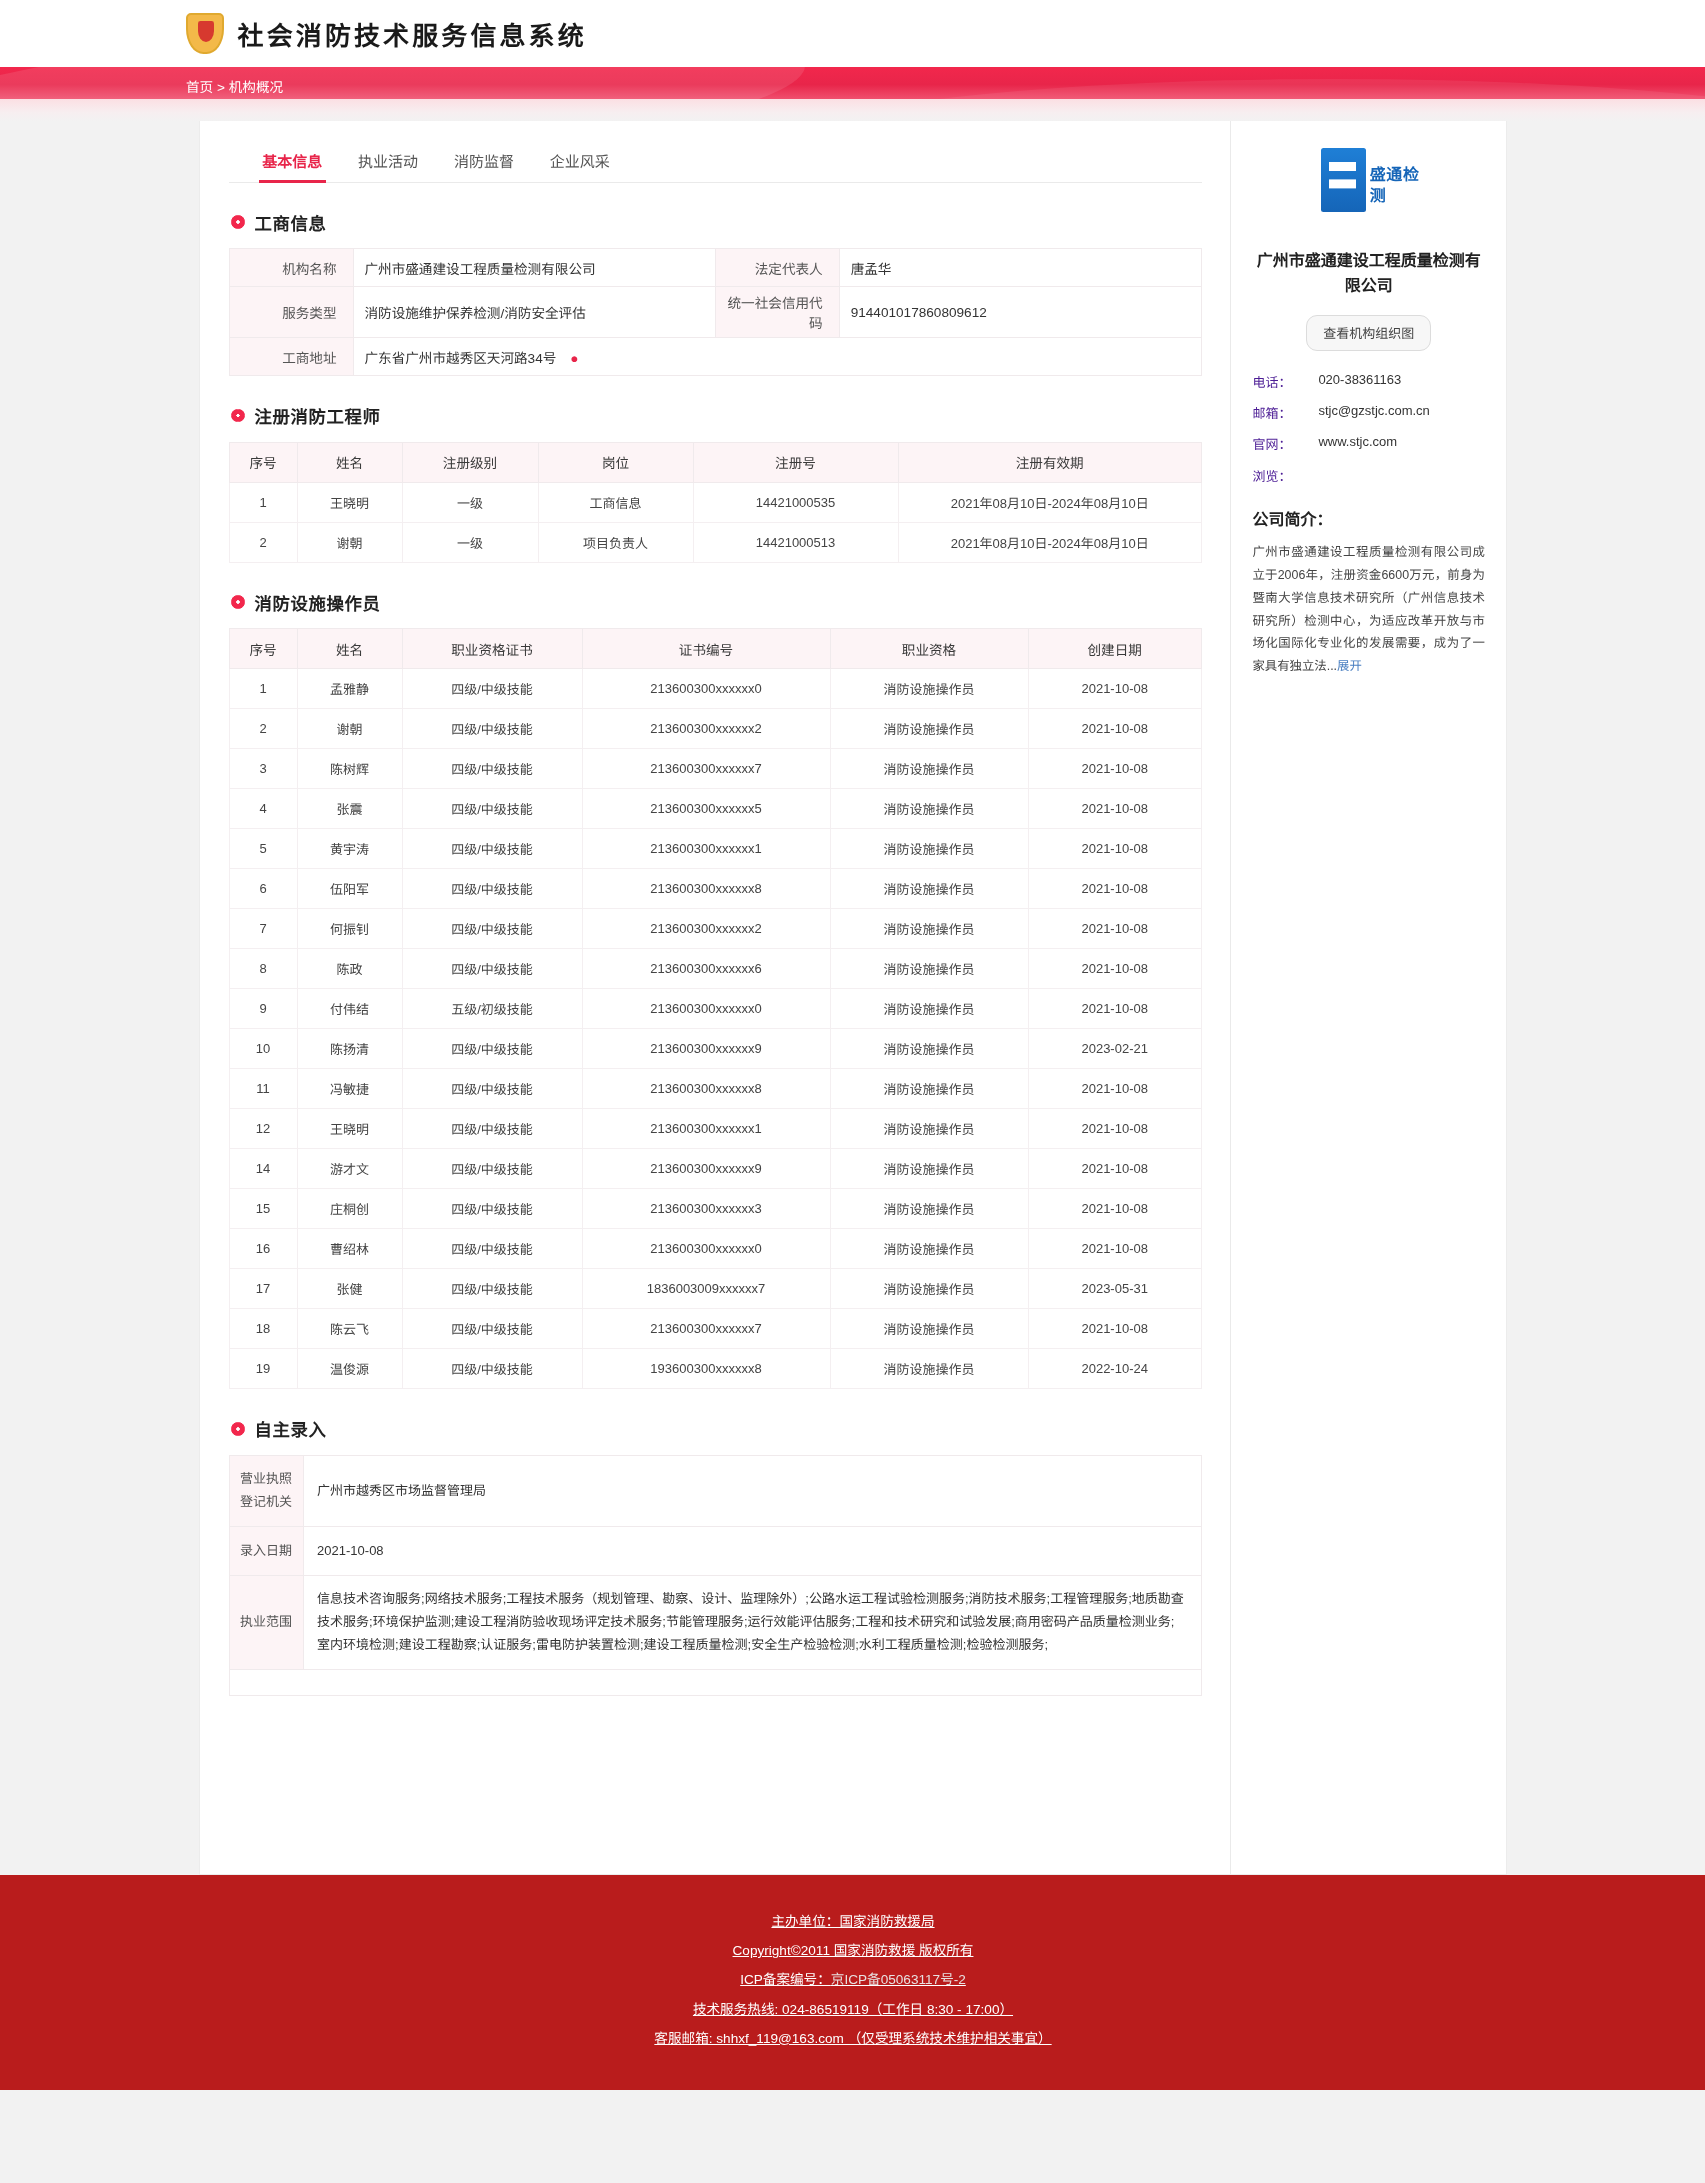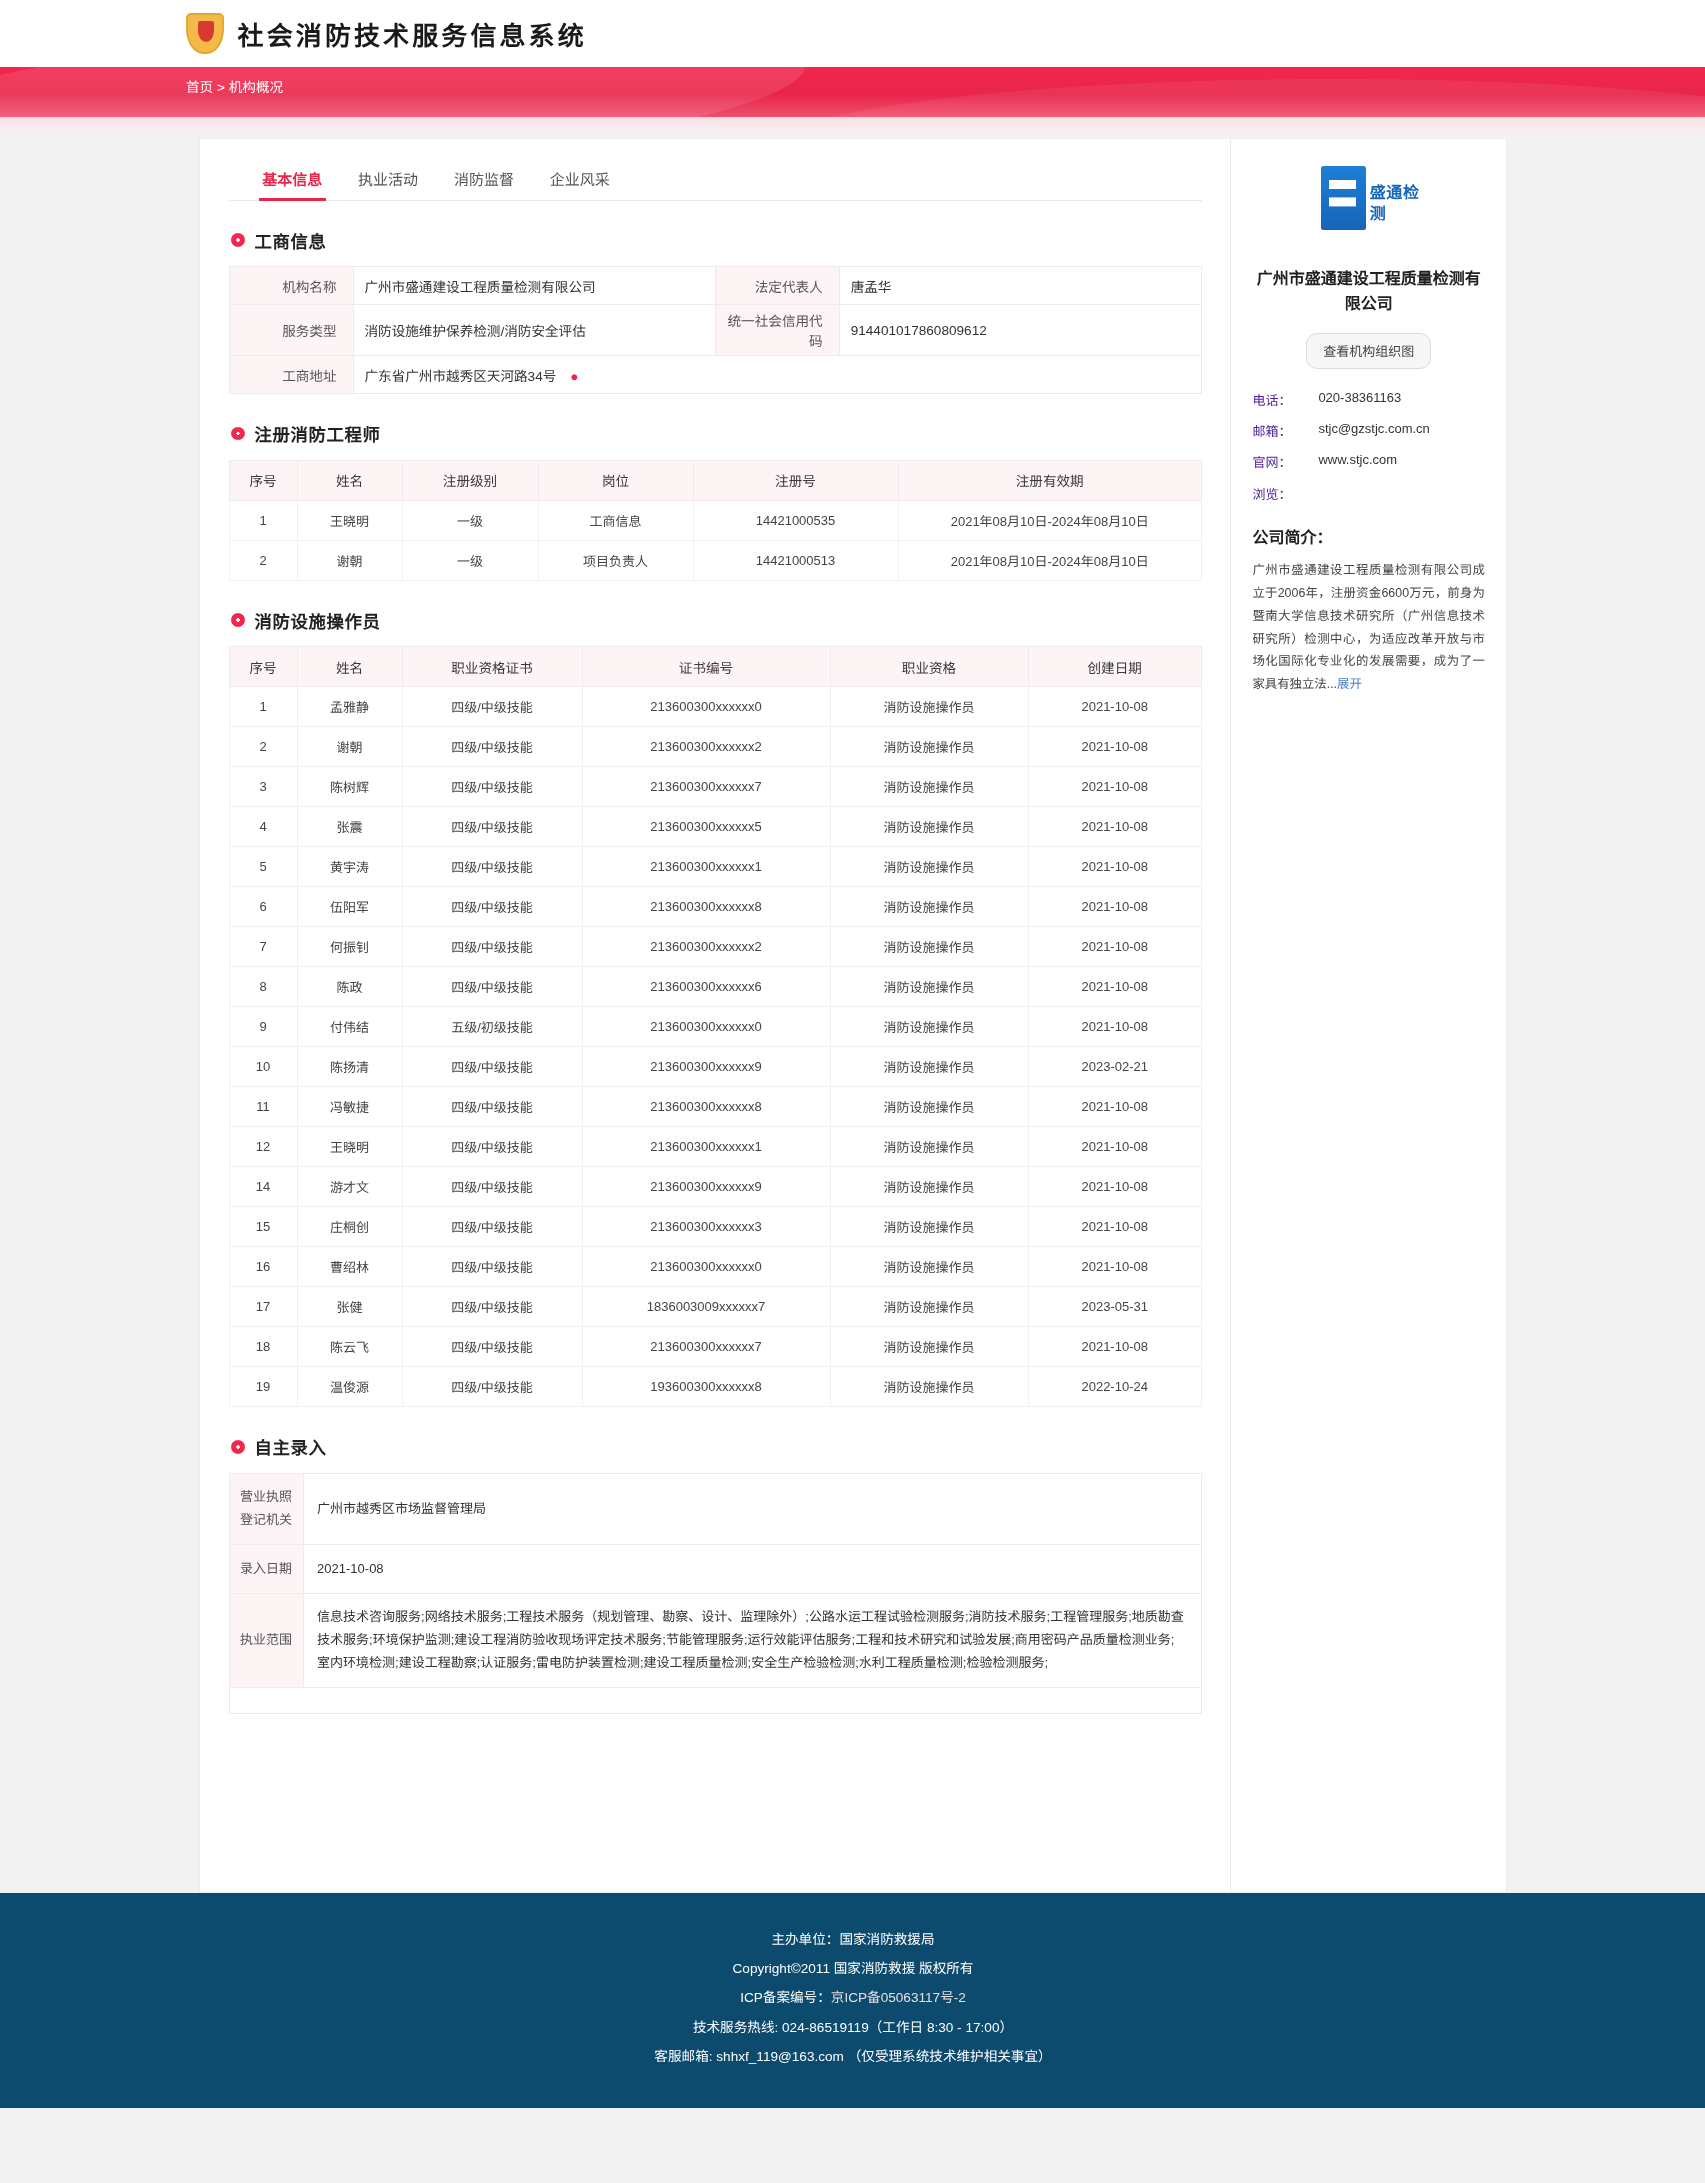--- a/index.html
+++ b/index.html
@@ -42,21 +42,21 @@
   }
   .site-title {
     font-size: 26px;
     font-weight: bold;
     letter-spacing: 3.1px;
     color: #1a1a1a;
     font-family: "DejaVu Sans", "Liberation Sans", sans-serif;
   }
 
   .redband {
-    height: 50px;
+    height: 32px;
     background: linear-gradient(180deg,#f2274c 0%, #e8254a 55%, #f04f6e 100%);
     position: relative;
     overflow: hidden;
   }
   .redband:before {
     content:"";
     position:absolute; left:-124px; top:-37px;
     width: 930px; height: 136px;
     background: rgba(255,255,255,0.10);
     border-radius: 50%;
@@ -278,26 +278,27 @@
   .intro-body {
     font-size: 12.4px;
     color:#444;
     line-height: 1.85;
     text-align: justify;
   }
   .intro-body .more { color:#4a7fc1; cursor:pointer; }
 
   
   .footer {
-    background:#0c4a6e;
+    background:#b91c1c;
     color:#fff;
     text-align:center;
     padding: 32px 0 37px 0;
     font-size: 13.6px;
     line-height: 2.15;
+    text-decoration: underline;
   }
   .footer .icp { color:#e8e0e0; }
 </style>
 </head>
 <body>
 
 <div class="topbar">
   <div class="logo-mark">
     <div class="shield"></div>
   </div>

